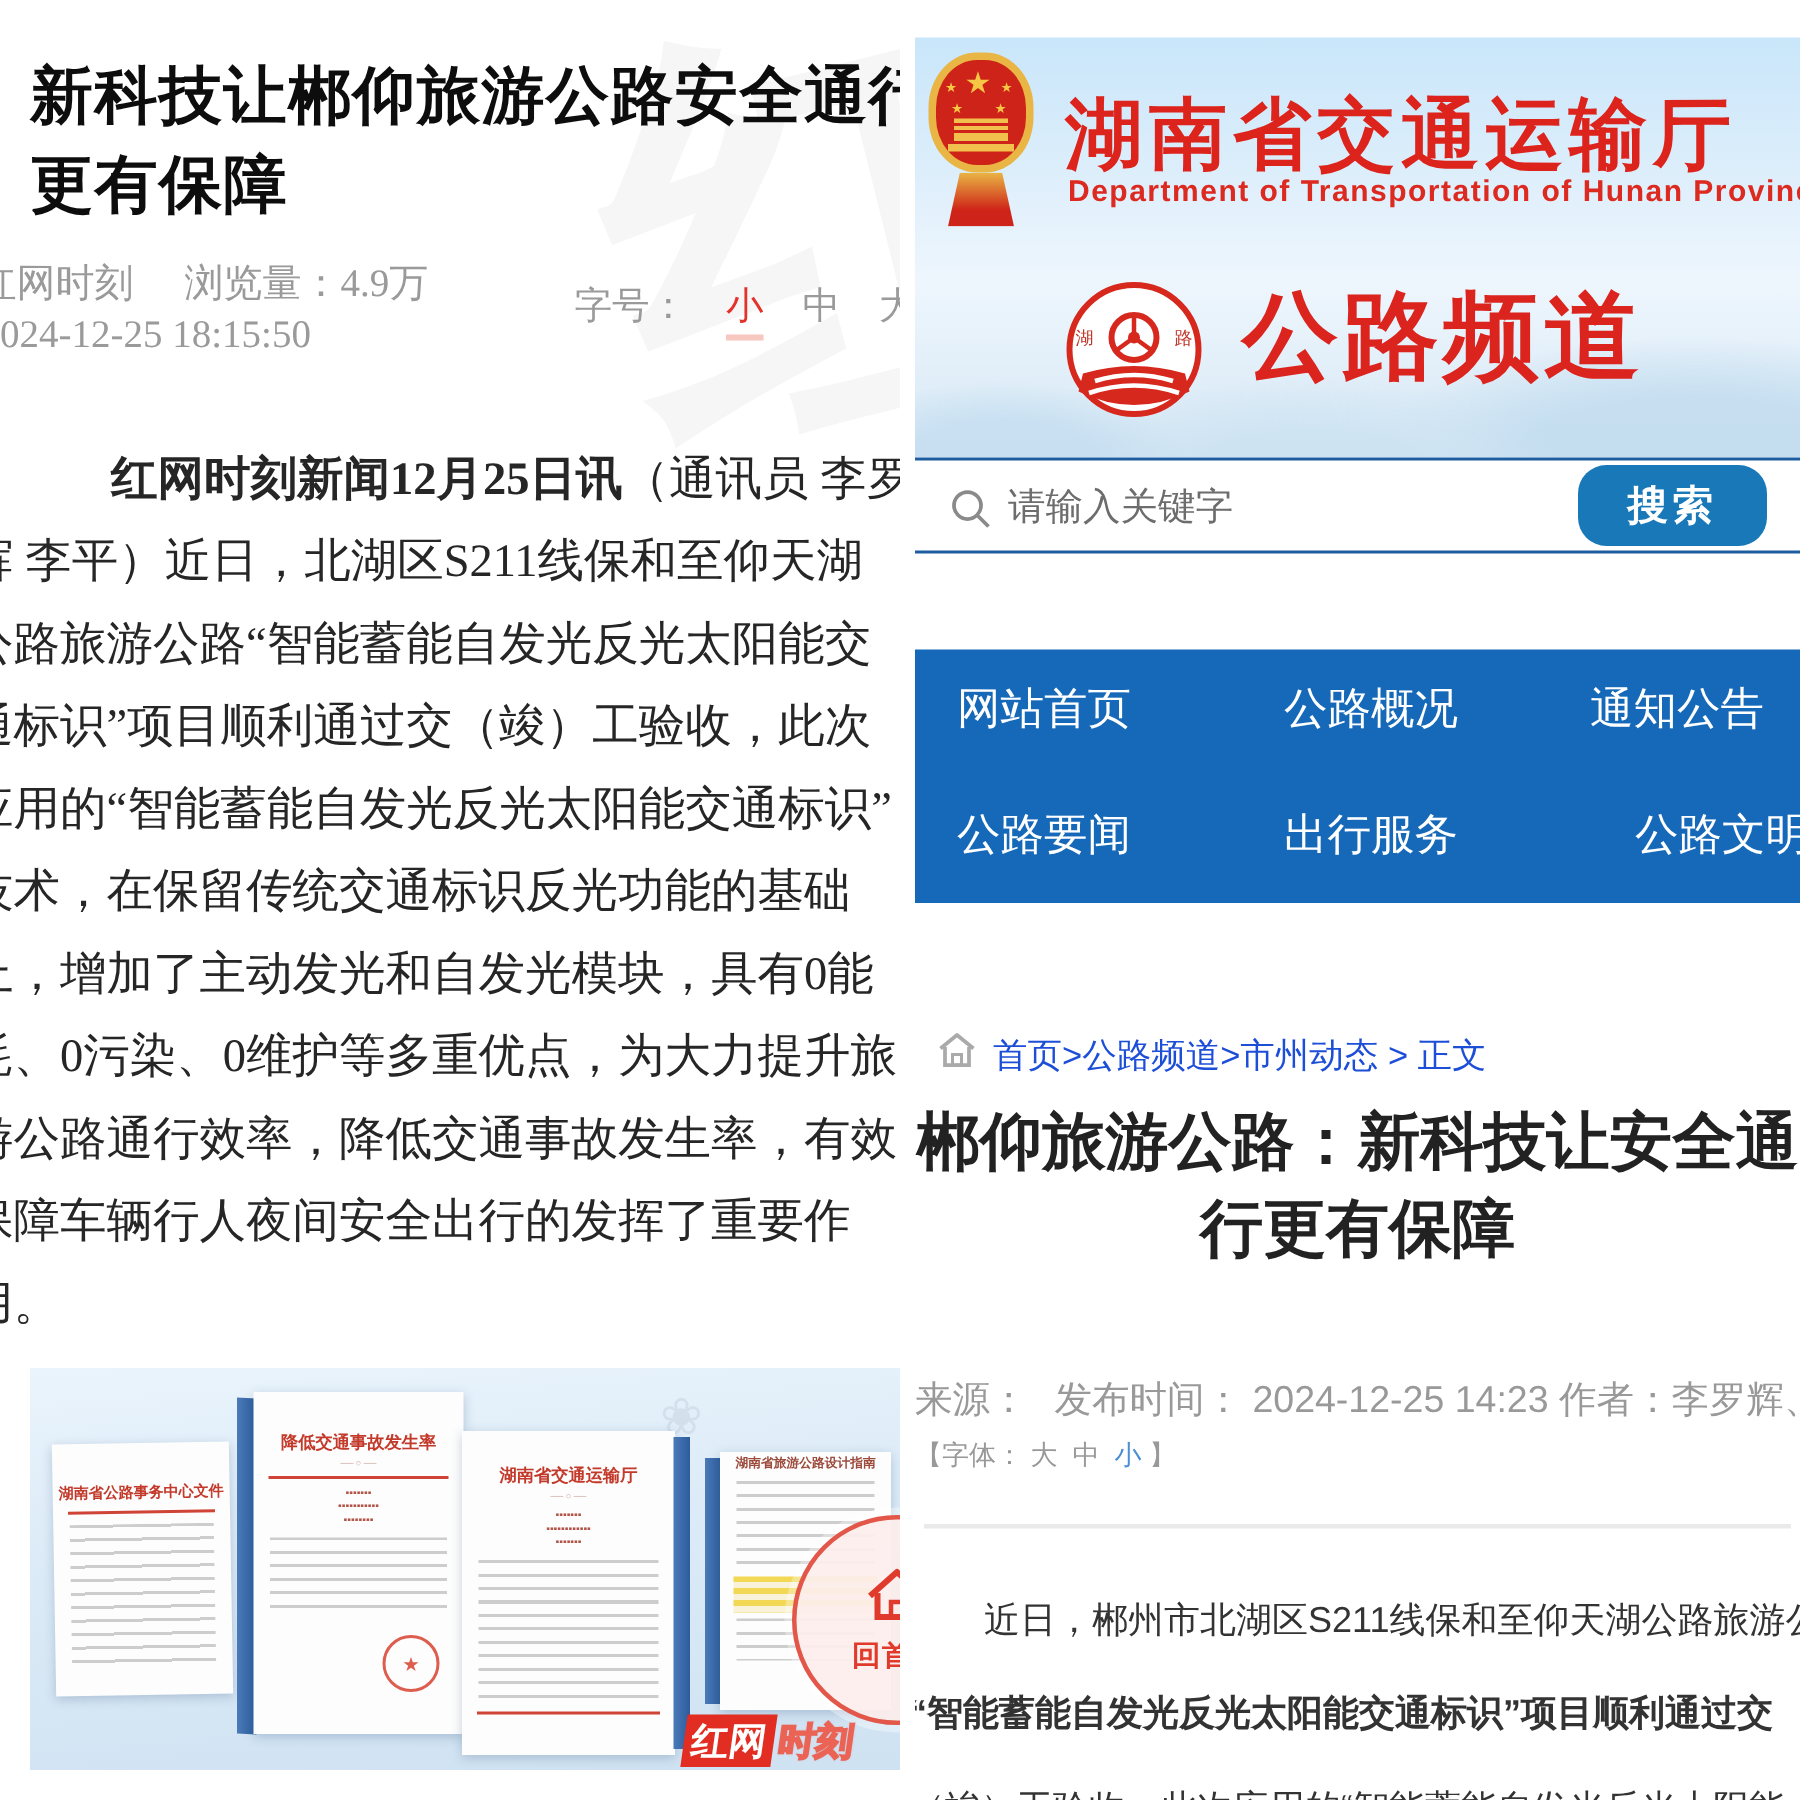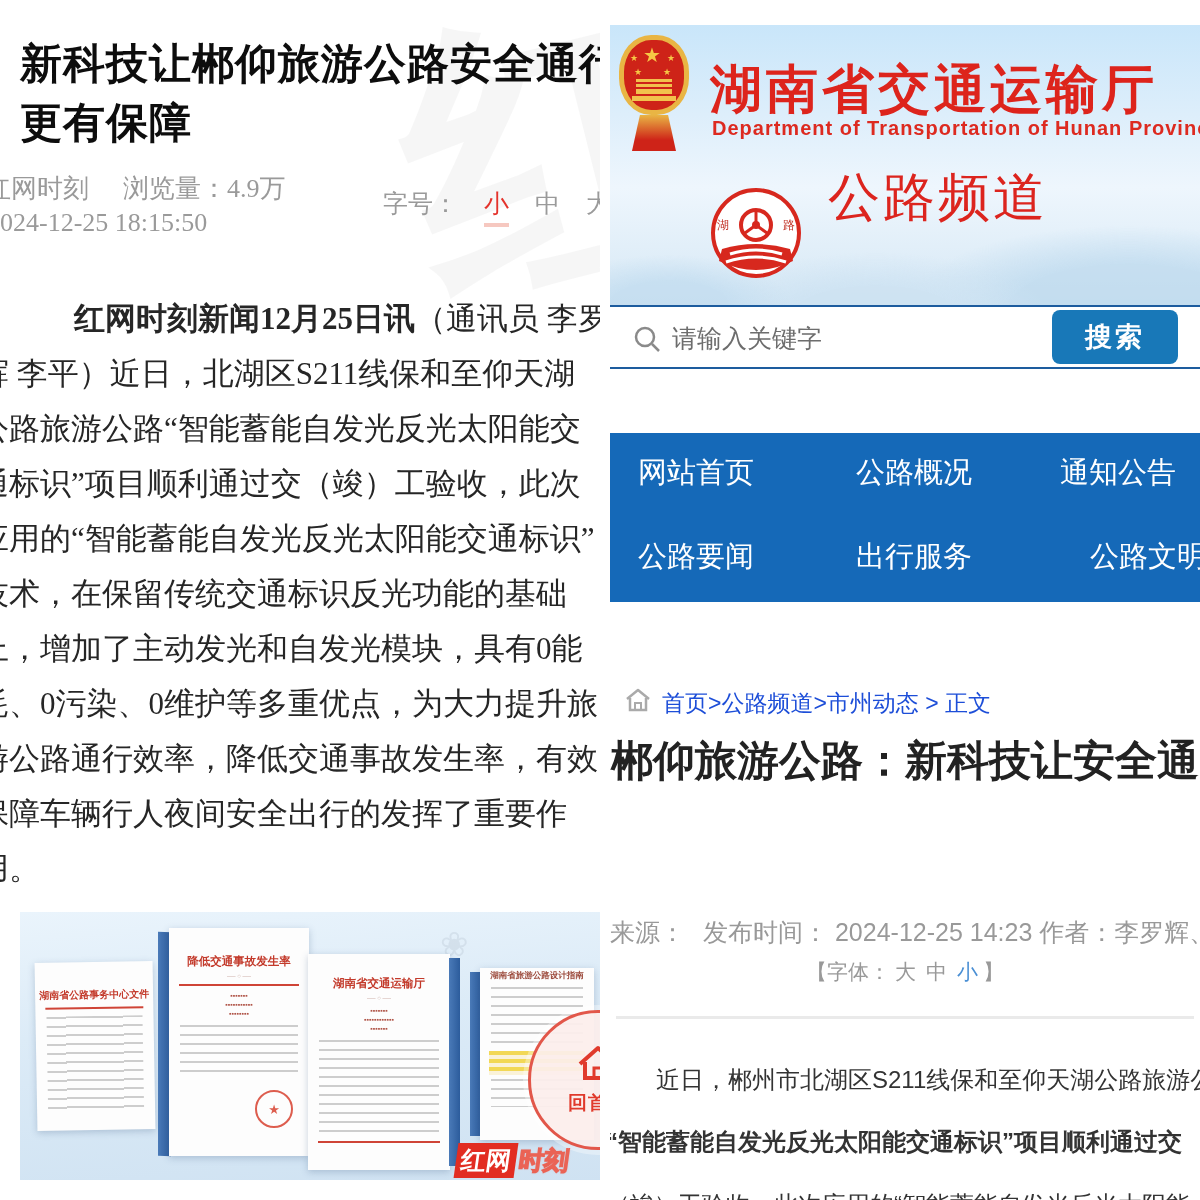--- a/index.html
+++ b/index.html
@@ -74,47 +74,47 @@
   .emblem .gate{position:absolute;left:20px;top:44px;width:36px;height:15px;
      background:linear-gradient(180deg,#f2c14d 0 3px,rgba(0,0,0,0) 3px 5px,#f2c14d 5px 8px,rgba(0,0,0,0) 8px 10px,#f2c14d 10px 15px);}
   .emblem .gbase{position:absolute;left:16px;top:61px;width:44px;height:5px;background:#f2c14d;}
   .emblem .ped{position:absolute;left:16px;top:80px;width:44px;height:36px;
      background:linear-gradient(180deg,#e9b544,#ce2318 70%);clip-path:polygon(18% 0,82% 0,100% 100%,0 100%);}
   .r-title{position:absolute;left:100px;top:30px;font-size:52px;font-weight:800;color:#dd241c;
            letter-spacing:4px;white-space:nowrap;z-index:2;}
   .r-sub{position:absolute;left:102px;top:92px;font-size:20px;font-weight:bold;color:#dd2a20;
          letter-spacing:1px;white-space:nowrap;z-index:2;}
   .r-logo{position:absolute;left:100px;top:160px;z-index:2;}
-  .r-channel{position:absolute;left:218px;top:138px;font-size:52px;font-weight:400;color:#dc241e;
+  .r-channel{position:absolute;left:218px;top:156px;font-size:64px;font-weight:700;color:#dc241e;
              letter-spacing:3px;white-space:nowrap;z-index:2;}
   .r-channel-en{position:absolute;left:222px;top:196px;font-size:38px;font-weight:600;color:#333;
                 white-space:nowrap;z-index:2;}
   .r-search{position:absolute;left:0;top:305px;width:590px;height:64px;background:#fff;box-sizing:border-box;
             border-top:2px solid #1d5c9e;border-bottom:2px solid #1d5c9e;}
   .r-search input{position:absolute;left:60px;top:8px;width:360px;height:44px;border:none;outline:none;
                   font-size:25px;color:#444;background:transparent;font-family:"Liberation Sans",sans-serif;}
   .r-search input::placeholder{color:#6d6d6d;opacity:1;}
   .s-icon{position:absolute;left:22px;top:17px;}
   .s-btn{position:absolute;left:442px;top:3px;width:126px;height:54px;background:#1878b8;border:none;
-         border-radius:8px;color:#fff;font-size:27px;font-weight:bold;letter-spacing:3px;cursor:pointer;
+         border-radius:19px;color:#fff;font-size:27px;font-weight:bold;letter-spacing:3px;cursor:pointer;
          font-family:"Liberation Sans",sans-serif;}
   .r-nav{position:absolute;left:0;top:433px;width:590px;height:169px;background:#1569b8;}
   .nav-it{position:absolute;color:#fff;font-size:29px;white-space:nowrap;cursor:pointer;text-align:right;}
   .n0{left:28px;top:20px;} .n1{left:246px;top:20px;} .n2{left:450px;top:20px;}
   .n3{left:28px;top:104px;} .n4{left:246px;top:104px;} .n5{left:452px;top:104px;margin-left:28px;}
   .r-crumb{position:absolute;left:0;top:685px;width:590px;height:34px;color:#1d4ed8;}
   .crumb-icon{position:absolute;left:14px;top:2px;}
   .crumb-text{position:absolute;left:52px;top:3px;font-size:23px;white-space:nowrap;}
   .rt{position:absolute;left:0;width:590px;text-align:center;font-size:42px;font-weight:800;color:#222;
       white-space:nowrap;}
   .rt1{top:733px;} .rt2{top:791px;}
   .r-meta{position:absolute;left:0;top:916px;width:590px;text-align:center;font-size:25px;color:#999;
           white-space:nowrap;}
   .r-meta .gap{margin-left:18px;}
-  .r-fontrow{position:absolute;left:0;top:958px;width:590px;text-align:center;font-size:21px;color:#999;}
+  .r-fontrow{position:absolute;left:0;top:958px;width:590px;font-size:18px;color:#999;}
   .r-fontrow .fopt{margin:0 5px;cursor:pointer;}
   .r-fontrow .f-small{color:#4a8fd4;}
   .r-divider{position:absolute;left:6px;top:1016px;width:578px;height:3px;background:#eaeaea;}
   .rb{position:absolute;white-space:nowrap;font-size:24px;color:#333;}
   .rb1{left:46px;top:1064px;} .rb2{left:-4px;top:1126px;font-weight:bold;} .rb3{left:-4px;top:1189px;}
 </style>
 </head>
 <body>
 
 <div class="canvas">
@@ -261,20 +261,21 @@
         <svg width="28" height="26" viewBox="0 0 28 26">
           <path d="M3 12 L14 3 L25 12" fill="none" stroke="#aaa" stroke-width="2.5" stroke-linejoin="round"></path>
           <path d="M6 11 L6 23 L22 23 L22 11" fill="none" stroke="#aaa" stroke-width="2.5"></path>
           <rect x="11" y="16" width="6" height="7" fill="none" stroke="#aaa" stroke-width="2"></rect>
         </svg>
       </span>
       <span class="crumb-text">首页&gt;公路频道&gt;市州动态 &gt; 正文</span>
     </div>
 
     <div class="rt rt1">郴仰旅游公路：新科技让安全通</div>
+    <div class="rt rt2">行更有保障</div>
 
     <div class="r-meta">
       <span>来源：</span><span class="gap">发布时间：</span>
       <span>2024-12-25 14:23</span>
       <span>作者：</span><span>李罗辉、李平</span>
     </div>
 
     <div class="r-fontrow">
       <span>【字体：</span><span class="fopt">大</span><span class="fopt">中</span><span class="fopt f-small">小</span><span>】</span>
     </div>

